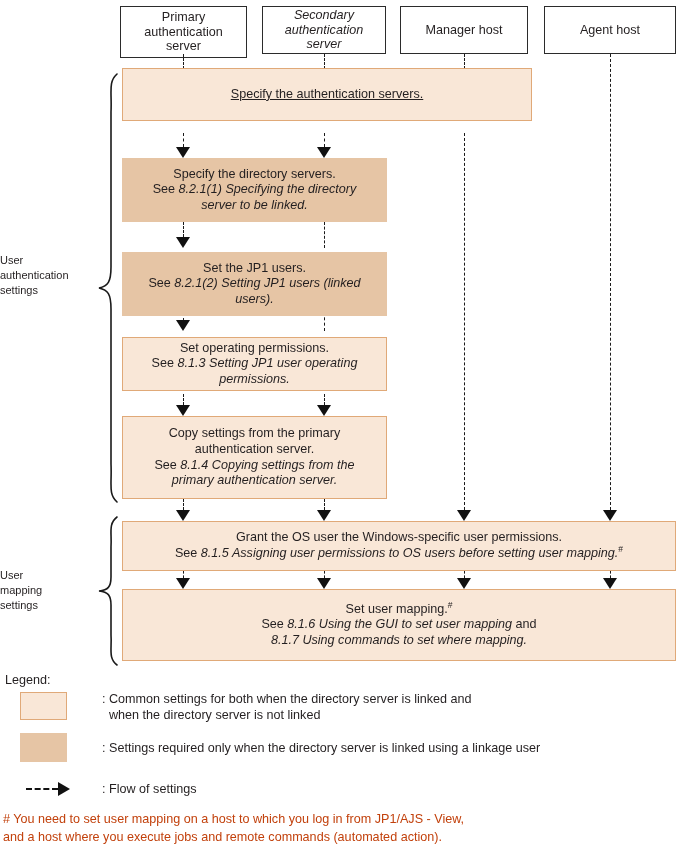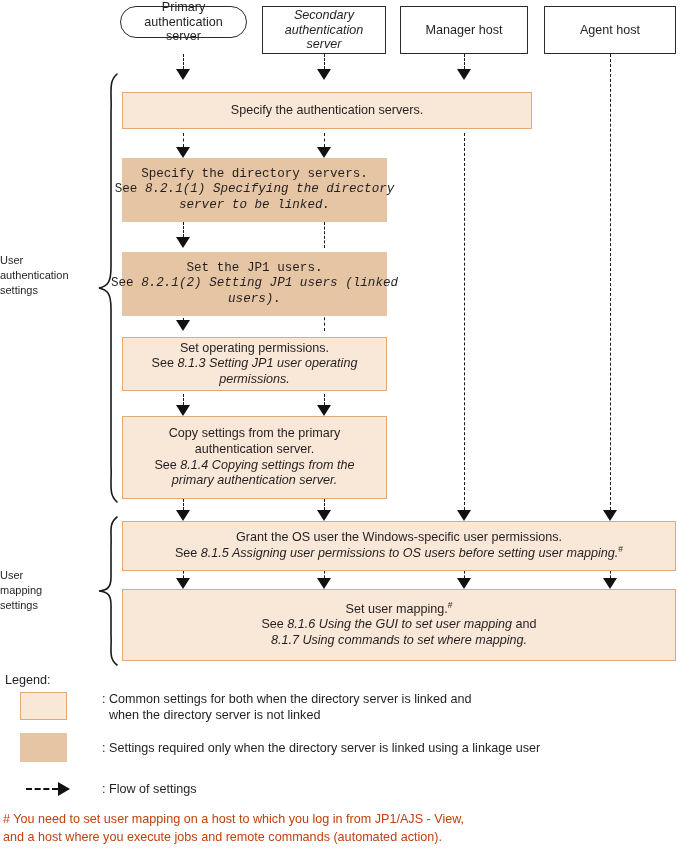--- a/index.html
+++ b/index.html
@@ -51,21 +51,20 @@
     color: #231f20;
     padding: 2px 6px;
   }
   .proc-box.light {
     background: #f9e7d7;
     border: 1px solid #e0a978;
   }
   .proc-box.dark {
     background: #e6c5a5;
     border: 1px solid #e6c5a5;
-    font-family: Liberation Mono, monospace;
   }
   .proc-line { display: block; white-space: nowrap; }
   .proc-line i { font-style: italic; }
   .sup {
     font-size: 8.5px;
     vertical-align: super;
     line-height: 0;
   }
 
   
@@ -131,21 +130,21 @@
     line-height: 18px;
     color: #c2410c;
     white-space: pre;
   }
 </style>
 </head>
 <body>
 
 <div id="stage">
 
-  <div class="host-box" style="left:120px; top:6px; width:127px; height:32px;border-radius:20px;">
+  <div class="host-box" style="left:120px; top:6px; width:127px; height:52px;">
     <span class="host-label" style="white-space:pre-line;">Primary
 authentication
 server</span>
   </div>
 
   <div class="host-box" style="left:262px; top:6px; width:124px; height:48px;">
     <span class="host-label" style="white-space:pre-line;font-style:italic;">Secondary
 authentication
 server</span>
   </div>
@@ -205,21 +204,21 @@
 
   <div class="dash-v" style="left:464px; top:571px; height:7px;"></div>
   <div class="arrow-head" style="left:457px; top:578px;"></div>
 
   <div class="dash-v" style="left:610px; top:54px; height:456px;"></div>
   <div class="arrow-head" style="left:603px; top:510px;"></div>
 
   <div class="dash-v" style="left:610px; top:571px; height:7px;"></div>
   <div class="arrow-head" style="left:603px; top:578px;"></div>
 
-  <div class="proc-box light" style="left:122px; top:92px; width:410px; height:37px;">
+  <div class="proc-box light" style="left:122px; top:68px; width:410px; height:53px;text-decoration:underline;">
     <span class="proc-line">Specify the authentication servers.</span>
   </div>
 
   <div class="proc-box dark" style="left:122px; top:158px; width:265px; height:64px;">
     <span class="proc-line">Specify the directory servers.</span>
     <span class="proc-line"><span>See </span><i>8.2.1(1) Specifying the directory</i></span>
     <span class="proc-line"><i>server to be linked.</i></span>
   </div>
 
   <div class="proc-box dark" style="left:122px; top:252px; width:265px; height:64px;align-items:center;">

